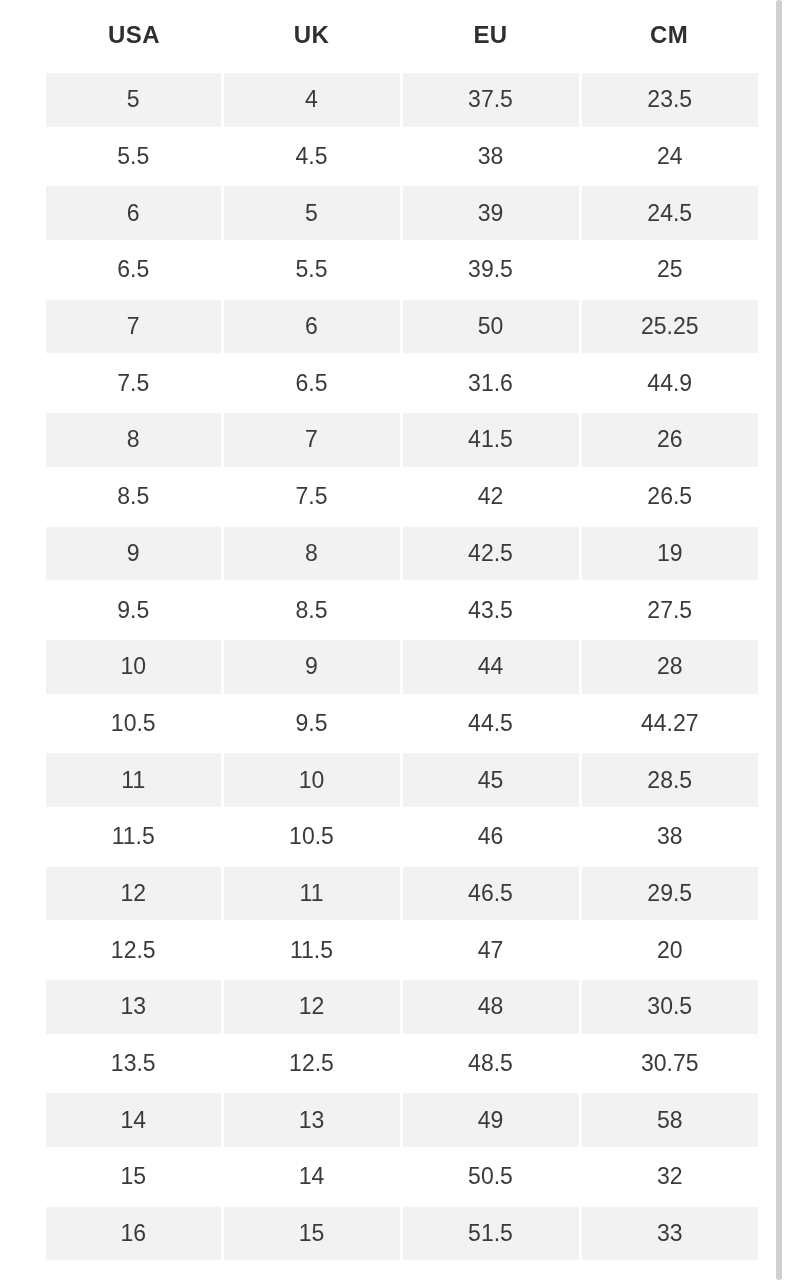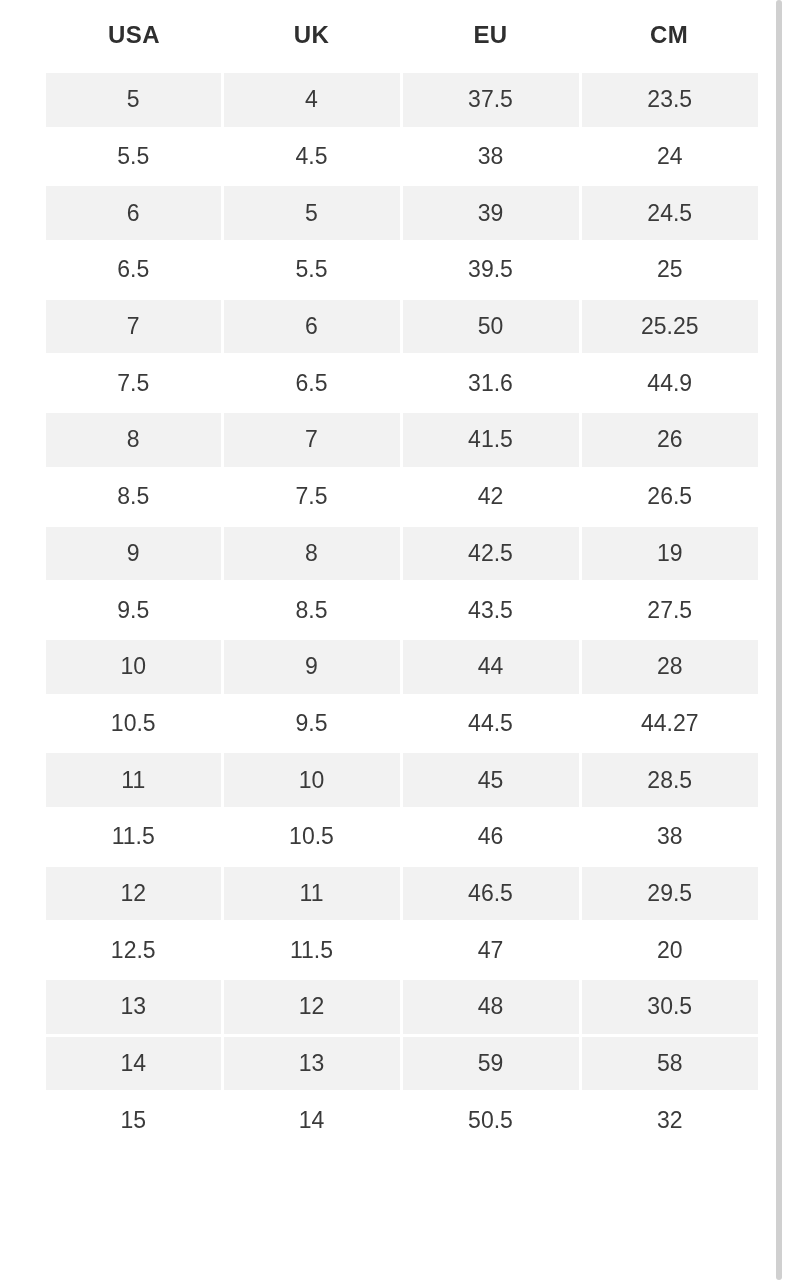--- a/index.html
+++ b/index.html
@@ -219,32 +219,44 @@
         <td>11.5</td>
         <td>47</td>
         <td>20</td>
       </tr>
       <tr class="shaded">
         <td>13</td>
         <td>12</td>
         <td>48</td>
         <td>30.5</td>
       </tr>
+      <tr>
+        <td>13.5</td>
+        <td>12.5</td>
+        <td>48.5</td>
+        <td>30.75</td>
+      </tr>
       <tr class="shaded">
         <td>14</td>
         <td>13</td>
-        <td>59</td>
+        <td>49</td>
         <td>58</td>
       </tr>
       <tr>
         <td>15</td>
         <td>14</td>
         <td>50.5</td>
         <td>32</td>
       </tr>
+      <tr class="shaded">
+        <td>16</td>
+        <td>15</td>
+        <td>51.5</td>
+        <td>33</td>
+      </tr>
 
     </tbody>
   </table>
 
   <div id="scrollbar-track">
     <div id="scrollbar-thumb"></div>
   </div>
 
 </div>
 

